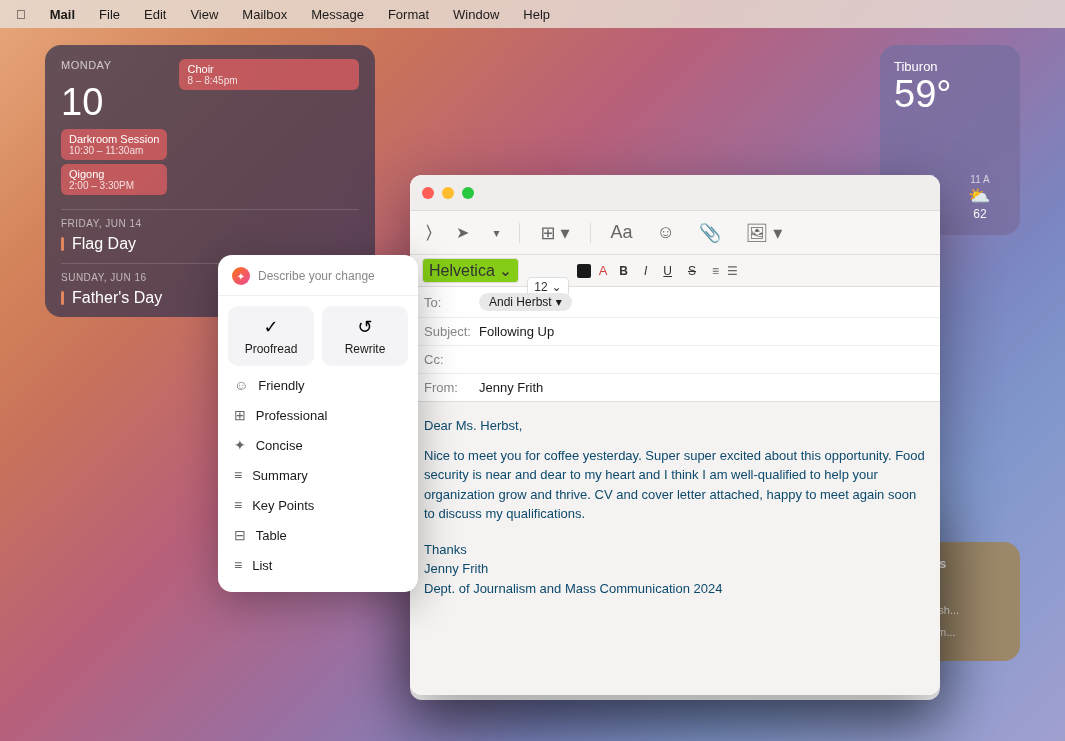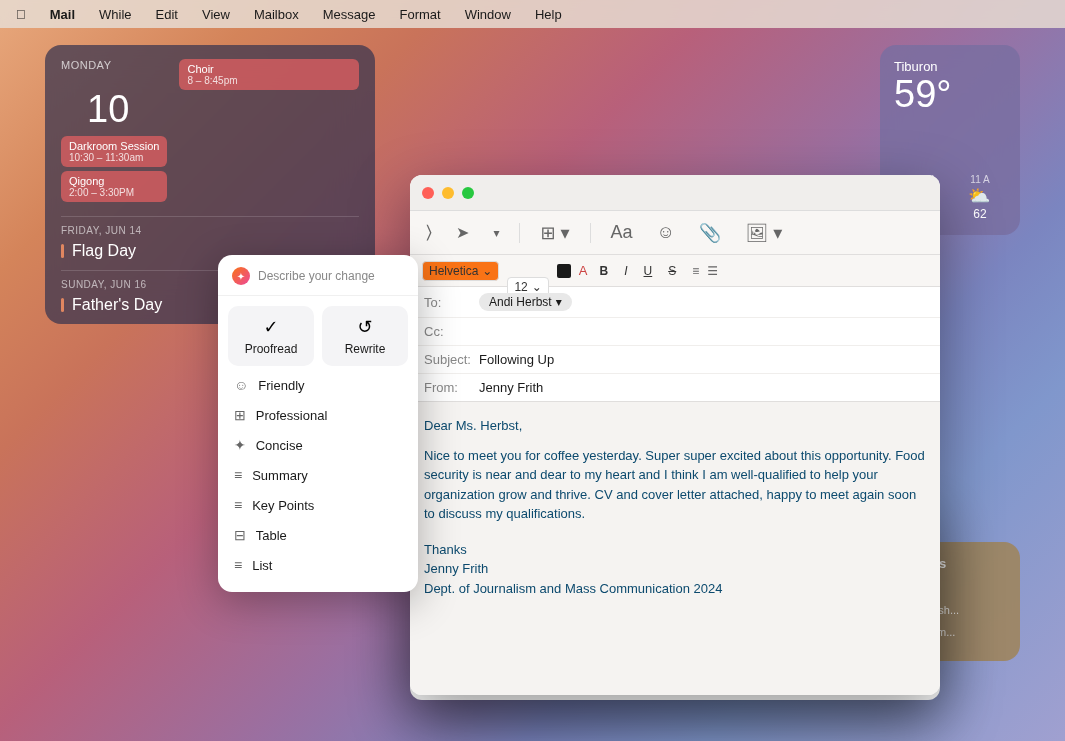--- a/index.html
+++ b/index.html
@@ -59,28 +59,27 @@
     .cal-header {
       padding: 14px 16px 10px;
       display: flex;
       gap: 12px;
     }
     .cal-day-number {
       font-size: 38px;
       font-weight: 300;
       line-height: 1;
       color: white;
-      margin-left: 26px;
     }
     .cal-day-label {
       font-size: 11px;
       color: rgba(255,255,255,0.7);
       text-transform: uppercase;
       letter-spacing: 0.5px;
-      margin-bottom: 19px;
+      margin-bottom: 12px;
     }
     .cal-left { min-width: 90px; }
     .cal-events-left { flex: 1; }
     .cal-event-item {
       background: rgba(255,100,100,0.6);
       border-radius: 6px;
       padding: 4px 8px;
       margin-bottom: 4px;
       font-size: 11px;
     }
@@ -225,25 +224,25 @@
       background: #f8f6f4;
       border-bottom: 1px solid #e0dedd;
       display: flex;
       align-items: center;
       padding: 0 12px;
       gap: 8px;
       font-size: 12px;
       color: #333;
     }
     .fmt-font-selector {
-      background: #f97316;
+      background: #84cc16;
       border: 1px solid #ddd;
       border-radius: 4px;
       padding: 2px 6px;
-      font-size: 12px;
+      font-size: 16px;
       display: flex;
       align-items: center;
       gap: 4px;
     }
     .fmt-size {
       background: white;
       border: 1px solid #ddd;
       border-radius: 4px;
       padding: 2px 6px;
       font-size: 12px;
@@ -392,21 +391,21 @@
     .ai-option-icon { font-size: 14px; color: #666; }
   </style>
 </head>
 <body>
 
 <div id="desktop"></div>
 
 <div id="menubar">
   <span></span>
   <span class="app-name">Mail</span>
-  <span>While</span>
+  <span>File</span>
   <span>Edit</span>
   <span>View</span>
   <span>Mailbox</span>
   <span>Message</span>
   <span>Format</span>
   <span>Window</span>
   <span>Help</span>
 </div>
 
 <div id="calendar-widget">
@@ -521,26 +520,26 @@
     <div class="mail-header-row">
       <span class="header-label">To:</span>
       <span class="header-value">
         <span class="to-chip">
           <span>Andi Herbst</span>
           <span>▾</span>
         </span>
       </span>
     </div>
     <div class="mail-header-row">
+      <span class="header-label">Subject:</span>
+      <span class="header-value subject-value">Following Up</span>
+    </div>
+    <div class="mail-header-row">
       <span class="header-label">Cc:</span>
       <span class="header-value"></span>
-    </div>
-    <div class="mail-header-row">
-      <span class="header-label">Subject:</span>
-      <span class="header-value subject-value">Following Up</span>
     </div>
     <div class="mail-header-row">
       <span class="header-label">From:</span>
       <span class="header-value">Jenny Frith</span>
     </div>
   </div>
 
   <div class="mail-body">
     <div class="body-greeting">Dear Ms. Herbst,</div>
     <div class="body-para">Nice to meet you for coffee yesterday. Super super excited about this opportunity. Food security is near and dear to my heart and I think I am well-qualified to help your organization grow and thrive. CV and cover letter attached, happy to meet again soon to discuss my qualifications.</div>

